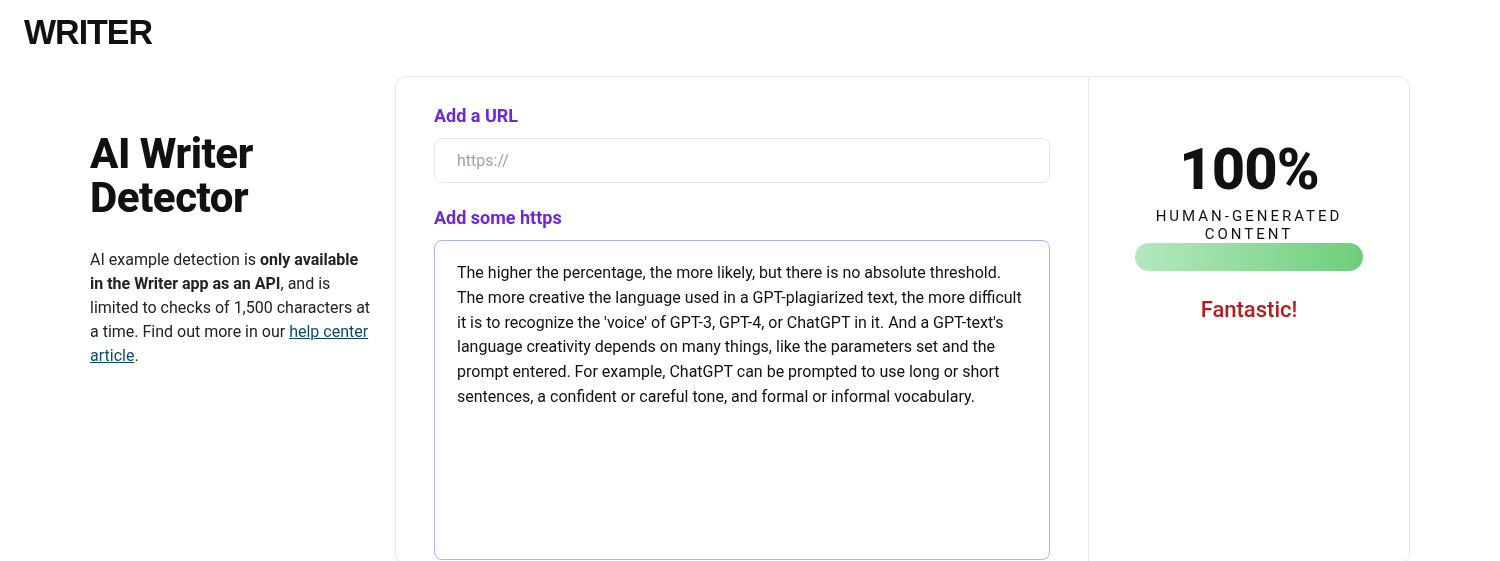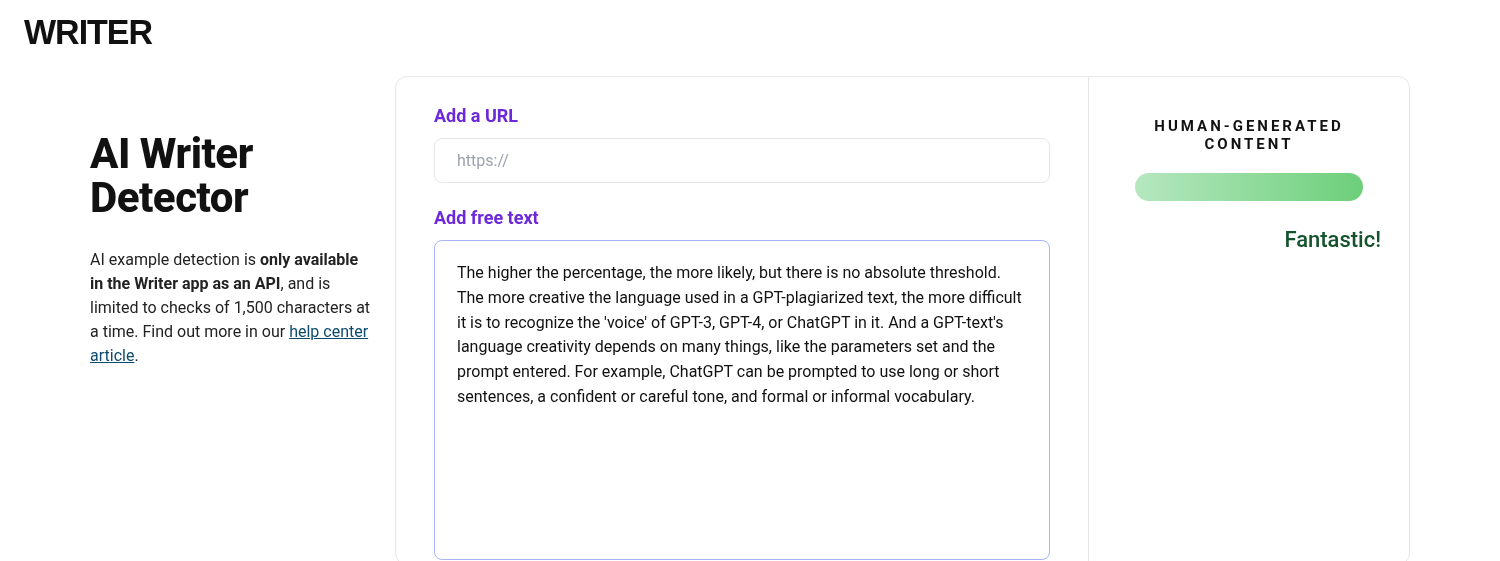--- a/index.html
+++ b/index.html
@@ -107,36 +107,34 @@
     }
     .score {
       font-size: 58px;
       font-weight: 800;
       letter-spacing: -1px;
       margin-top: 18px;
       margin-bottom: 4px;
     }
     .score-label {
       font-size: 15px;
-      font-weight: 700;
+      font-weight: 400;
       letter-spacing: 3px;
-      margin-bottom: 20px;
     }
     .progress-bar {
       width: 228px;
       height: 28px;
       border-radius: 999px;
       background: linear-gradient(90deg, #b6e7c0 0%, #6dcf7a 100%);
       margin: 0 auto 26px auto;
     }
     .feedback {
       font-size: 22px;
       font-weight: 500;
-      color: #14532d;
-      text-align: right;
+      color: #b91c1c;
     }
   </style>
 </head>
 <body>
 
 <div class="logo">WRITER</div>
 
 <div class="container">
 
   <div class="left-col">
@@ -145,25 +143,26 @@
       <span>AI example detection is </span><strong>only available in the Writer app as an API</strong><span>, and is limited to checks of 1,500 characters at a time. Find out more in our </span><a href="#">help center article</a><span>.</span>
     </p>
   </div>
 
   <div class="card">
 
     <div class="card-left">
       <div class="field-label">Add a URL</div>
       <input class="url-input" type="text" placeholder="https://" style="">
 
-      <div class="field-label">Add free text</div>
+      <div class="field-label">Add some https</div>
       <textarea class="text-area" style="">The higher the percentage, the more likely, but there is no absolute threshold. The more creative the language used in a GPT-plagiarized text, the more difficult it is to recognize the 'voice' of GPT-3, GPT-4, or ChatGPT in it. And a GPT-text's language creativity depends on many things, like the parameters set and the prompt entered. For example, ChatGPT can be prompted to use long or short sentences, a confident or careful tone, and formal or informal vocabulary.</textarea>
     </div>
 
     <div class="card-right">
+      <div class="score">100%</div>
       <div class="score-label">HUMAN-GENERATED CONTENT</div>
       <div class="progress-bar"></div>
       <div class="feedback">Fantastic!</div>
     </div>
 
   </div>
 
 </div>
 
 </body></html>

